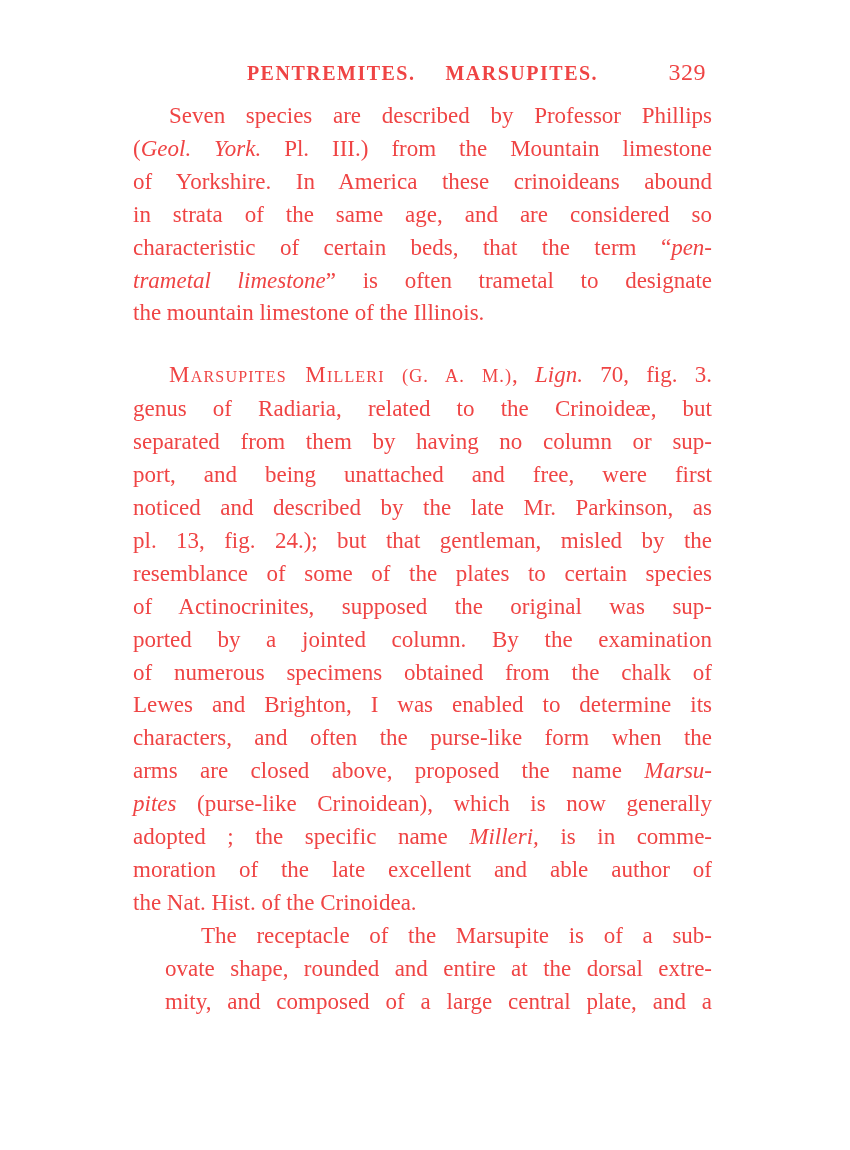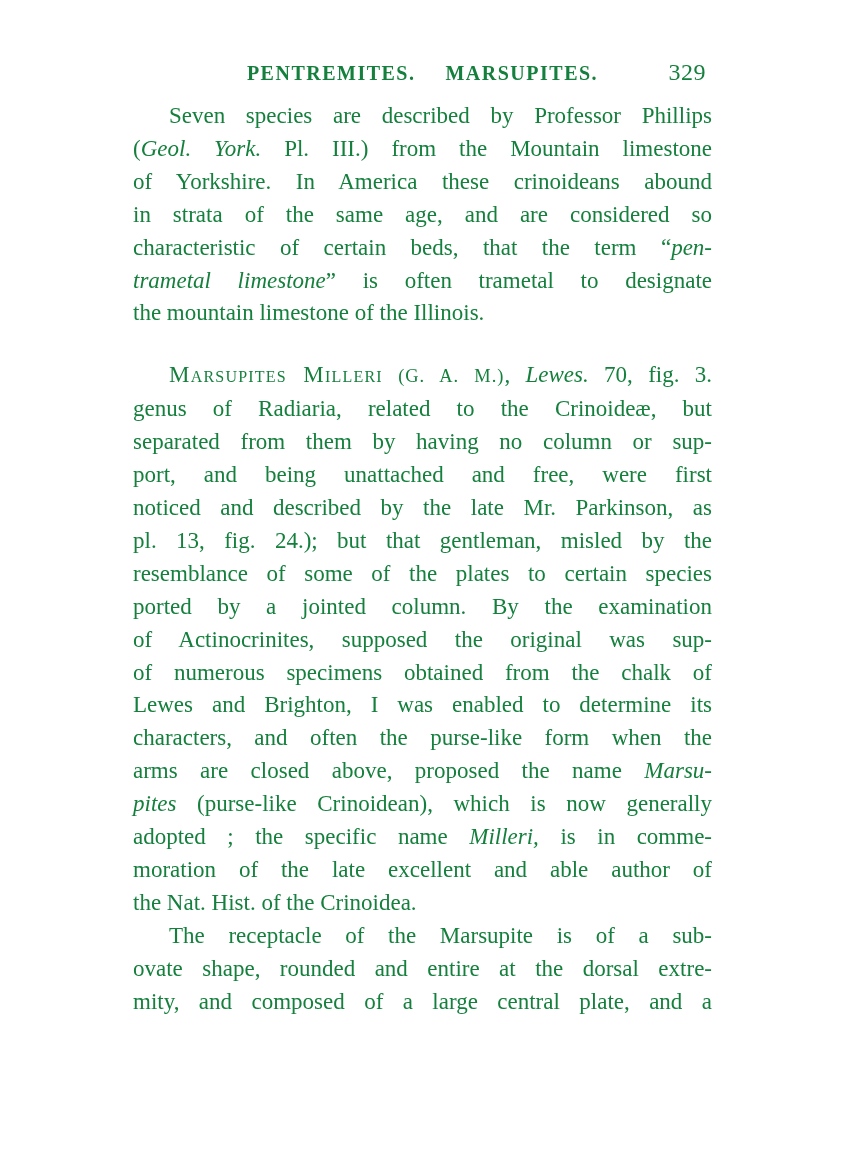--- a/index.html
+++ b/index.html
@@ -1,21 +1,21 @@
 <!DOCTYPE html>
 <html><head>
 <meta charset="utf-8">
 <style>
   html, body { margin: 0; padding: 0; background: #ffffff; }
   .page {
     position: relative;
     width: 850px;
     height: 1150px;
     background: #ffffff;
-    color: #15803d;
+    color: #ef4444;
     font-family: "Liberation Serif", "DejaVu Serif", serif;
     overflow: hidden;
   }
   .page-header {
     position: absolute;
     top: 62px;
     left: 133px;
     width: 579px;
     height: 28px;
   }
@@ -38,21 +38,21 @@
   .page-body {
     position: absolute;
     top: 100px;
     left: 133px;
     width: 579px;
     font-size: 23px;
     line-height: 32.9px;
   }
   .para { margin: 0; }
   .para + .para { margin-top: 29px; }
-  .para:nth-of-type(3) { margin-top: 0; }
+  .para:nth-of-type(3) { margin-top: 0; margin-left: 32px; }
   .line {
     text-align: justify;
     text-align-last: justify;
     text-justify: inter-word;
     white-space: normal;
   }
   .line.first { text-indent: 36px; }
   .line.end { text-align-last: left; }
   .i  { font-style: italic; }
   .sc { font-variant: small-caps; letter-spacing: 1.2px; }
@@ -73,29 +73,29 @@
       <div class="para">
         <div class="line first"><span>Seven species are described by Professor Phillips</span></div>
         <div class="line"><span>(</span><span class="i">Geol. York.</span><span> Pl. III.) from the Mountain limestone</span></div>
         <div class="line"><span>of Yorkshire.  In America these crinoideans abound</span></div>
         <div class="line"><span>in strata of the same age, and are considered so</span></div>
         <div class="line"><span>characteristic of certain beds, that the term “</span><span class="i">pen-</span></div>
         <div class="line"><span class="i">trametal limestone</span><span>” is often trametal to designate</span></div>
         <div class="line end"><span>the mountain limestone of the Illinois.</span></div>
       </div>
       <div class="para">
-        <div class="line first"><span class="sc">Marsupites Milleri</span><span> </span><span class="cs">(G. A. M.)</span><span>, </span><span class="i">Lewes.</span><span> 70, fig. 3.</span></div>
+        <div class="line first"><span class="sc">Marsupites Milleri</span><span> </span><span class="cs">(G. A. M.)</span><span>, </span><span class="i">Lign.</span><span> 70, fig. 3.</span></div>
         <div class="line"><span>genus of Radiaria, related to the Crinoideæ, but</span></div>
         <div class="line"><span>separated from them by having no column or sup-</span></div>
         <div class="line"><span>port, and being unattached and free, were first</span></div>
         <div class="line"><span>noticed and described by the late Mr. Parkinson, as</span></div>
         <div class="line"><span>pl. 13, fig. 24.); but that gentleman, misled by the</span></div>
         <div class="line"><span>resemblance of some of the plates to certain species</span></div>
+        <div class="line"><span>of Actinocrinites, supposed the original was sup-</span></div>
         <div class="line"><span>ported by a jointed column.  By the examination</span></div>
-        <div class="line"><span>of Actinocrinites, supposed the original was sup-</span></div>
         <div class="line"><span>of numerous specimens obtained from the chalk of</span></div>
         <div class="line"><span>Lewes and Brighton, I was enabled to determine its</span></div>
         <div class="line"><span>characters, and often the purse-like form when the</span></div>
         <div class="line"><span>arms are closed above, proposed the name </span><span class="i">Marsu-</span></div>
         <div class="line"><span class="i">pites</span><span> (purse-like Crinoidean), which is now generally</span></div>
         <div class="line"><span>adopted ; the specific name </span><span class="i">Milleri,</span><span> is in comme-</span></div>
         <div class="line"><span>moration of the late excellent and able author of</span></div>
         <div class="line end"><span>the Nat. Hist. of the Crinoidea.</span></div>
       </div>
       <div class="para">

